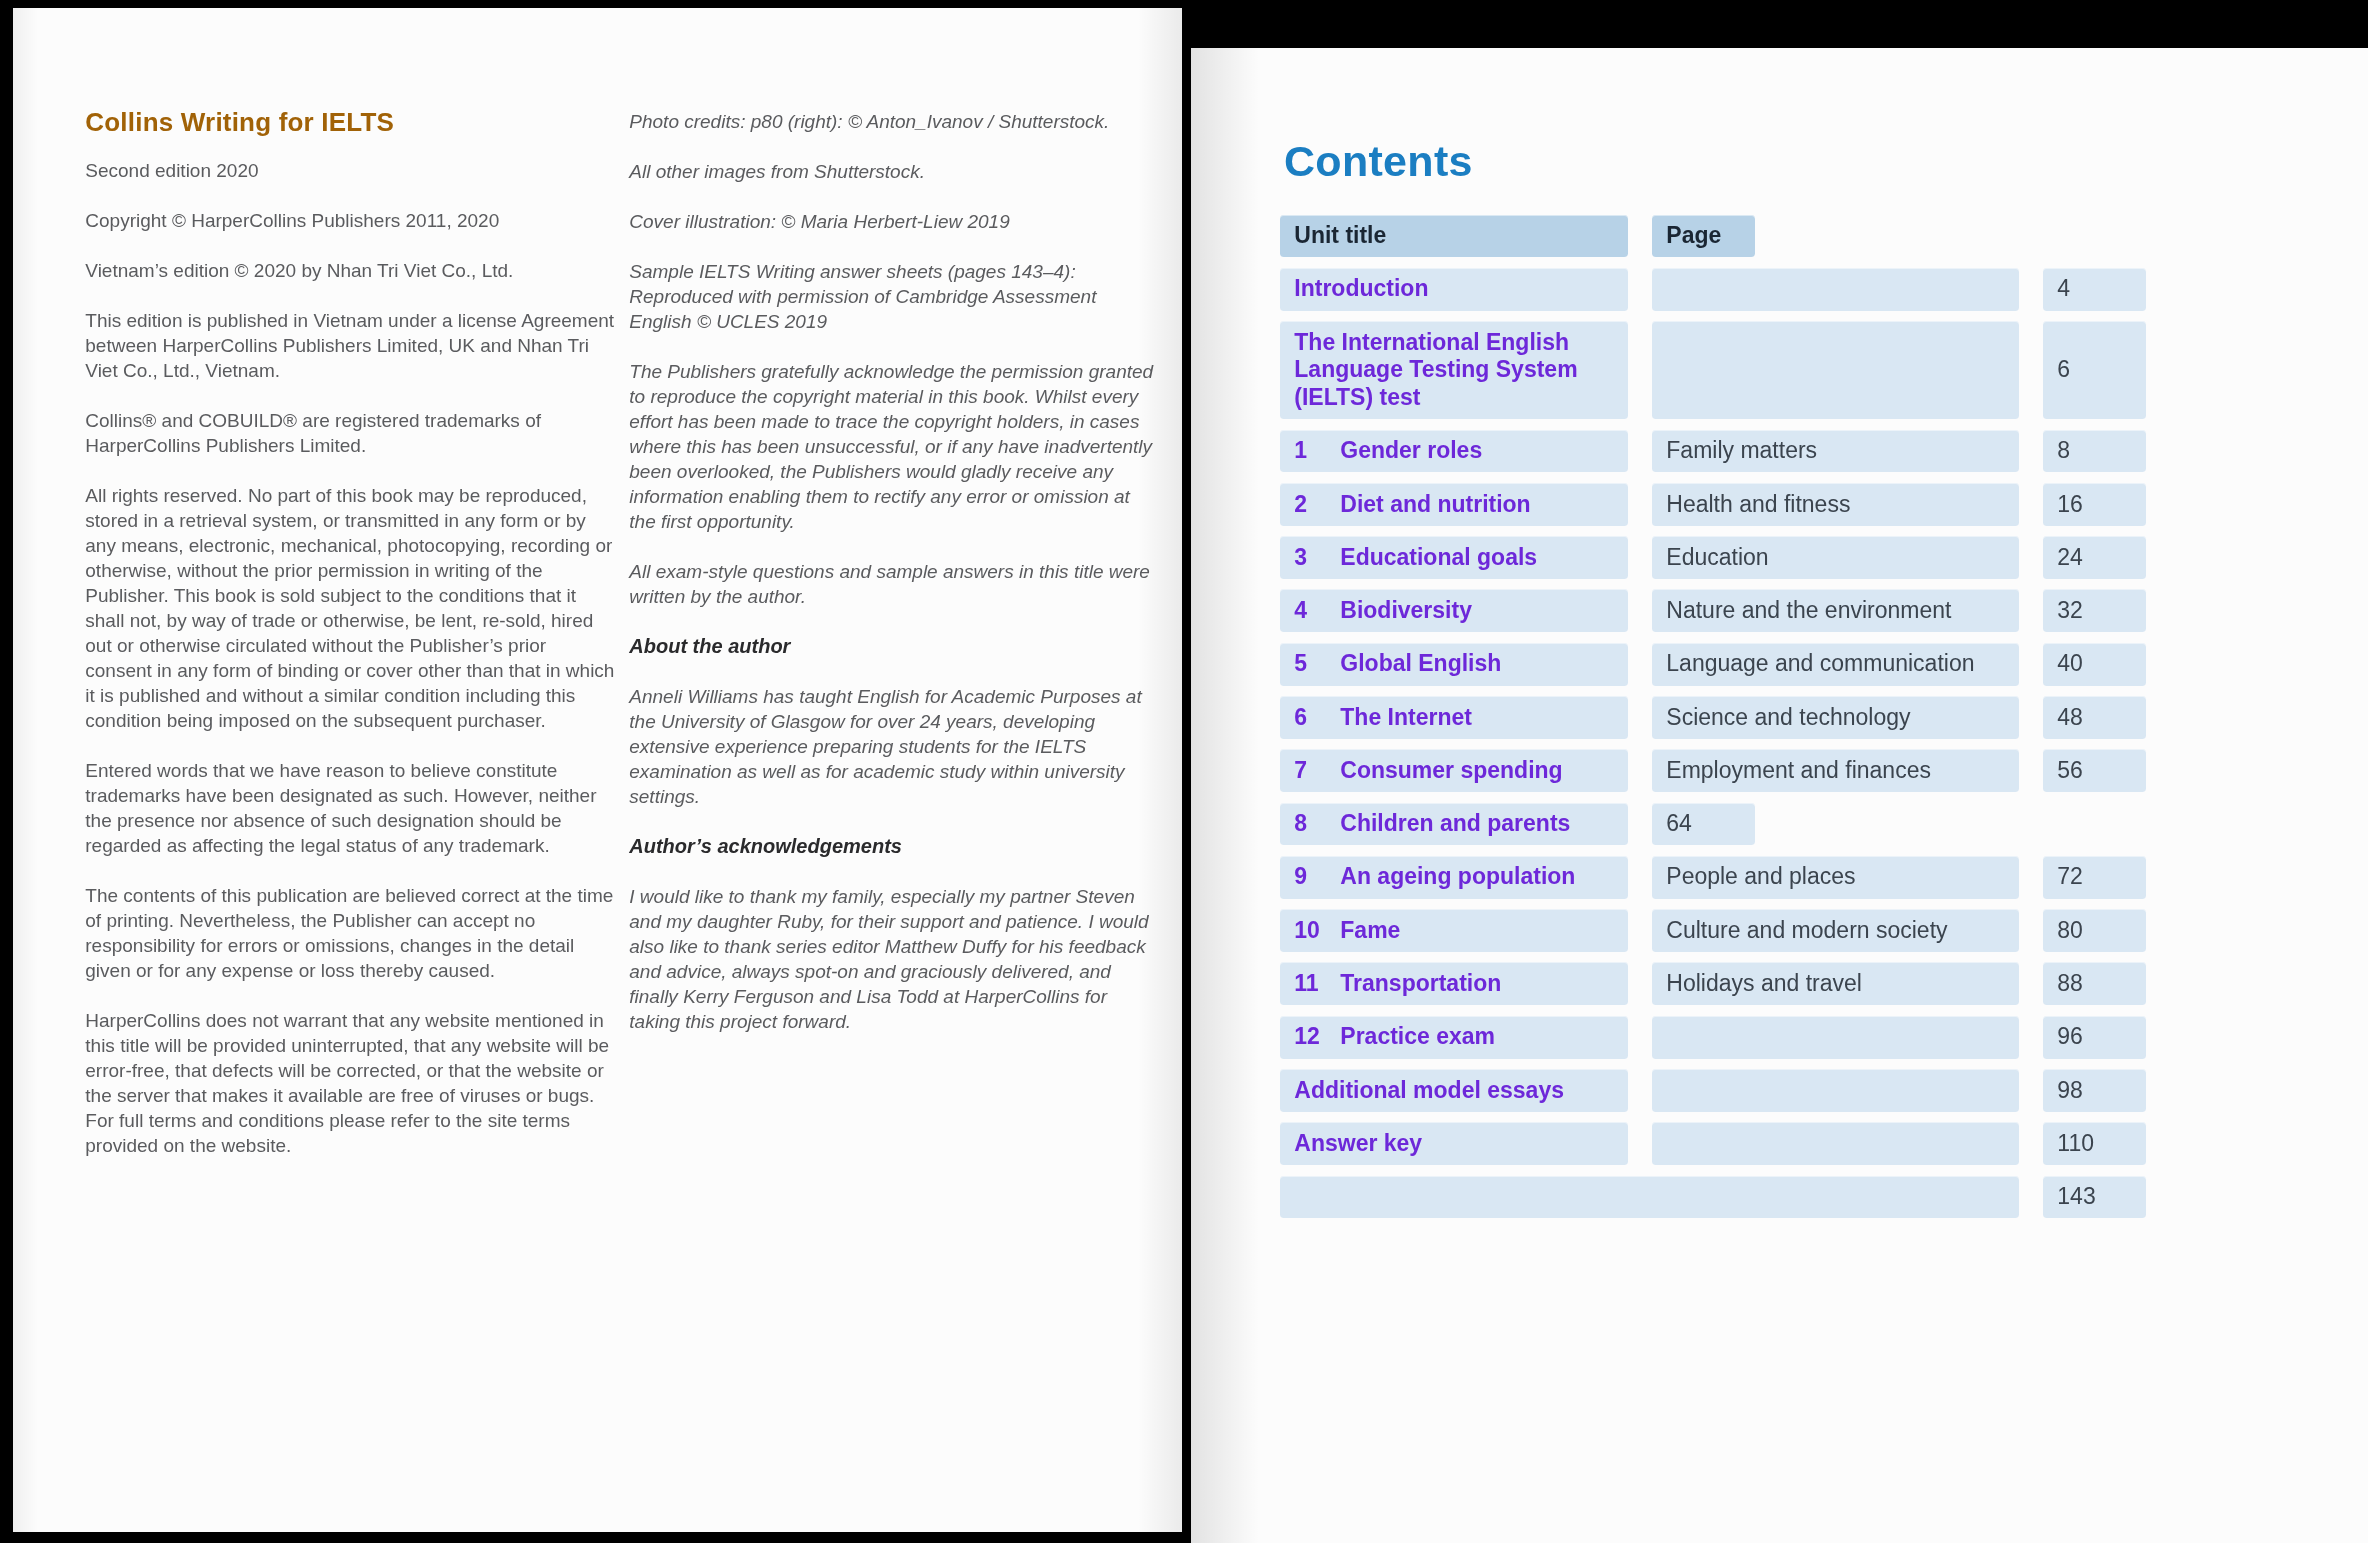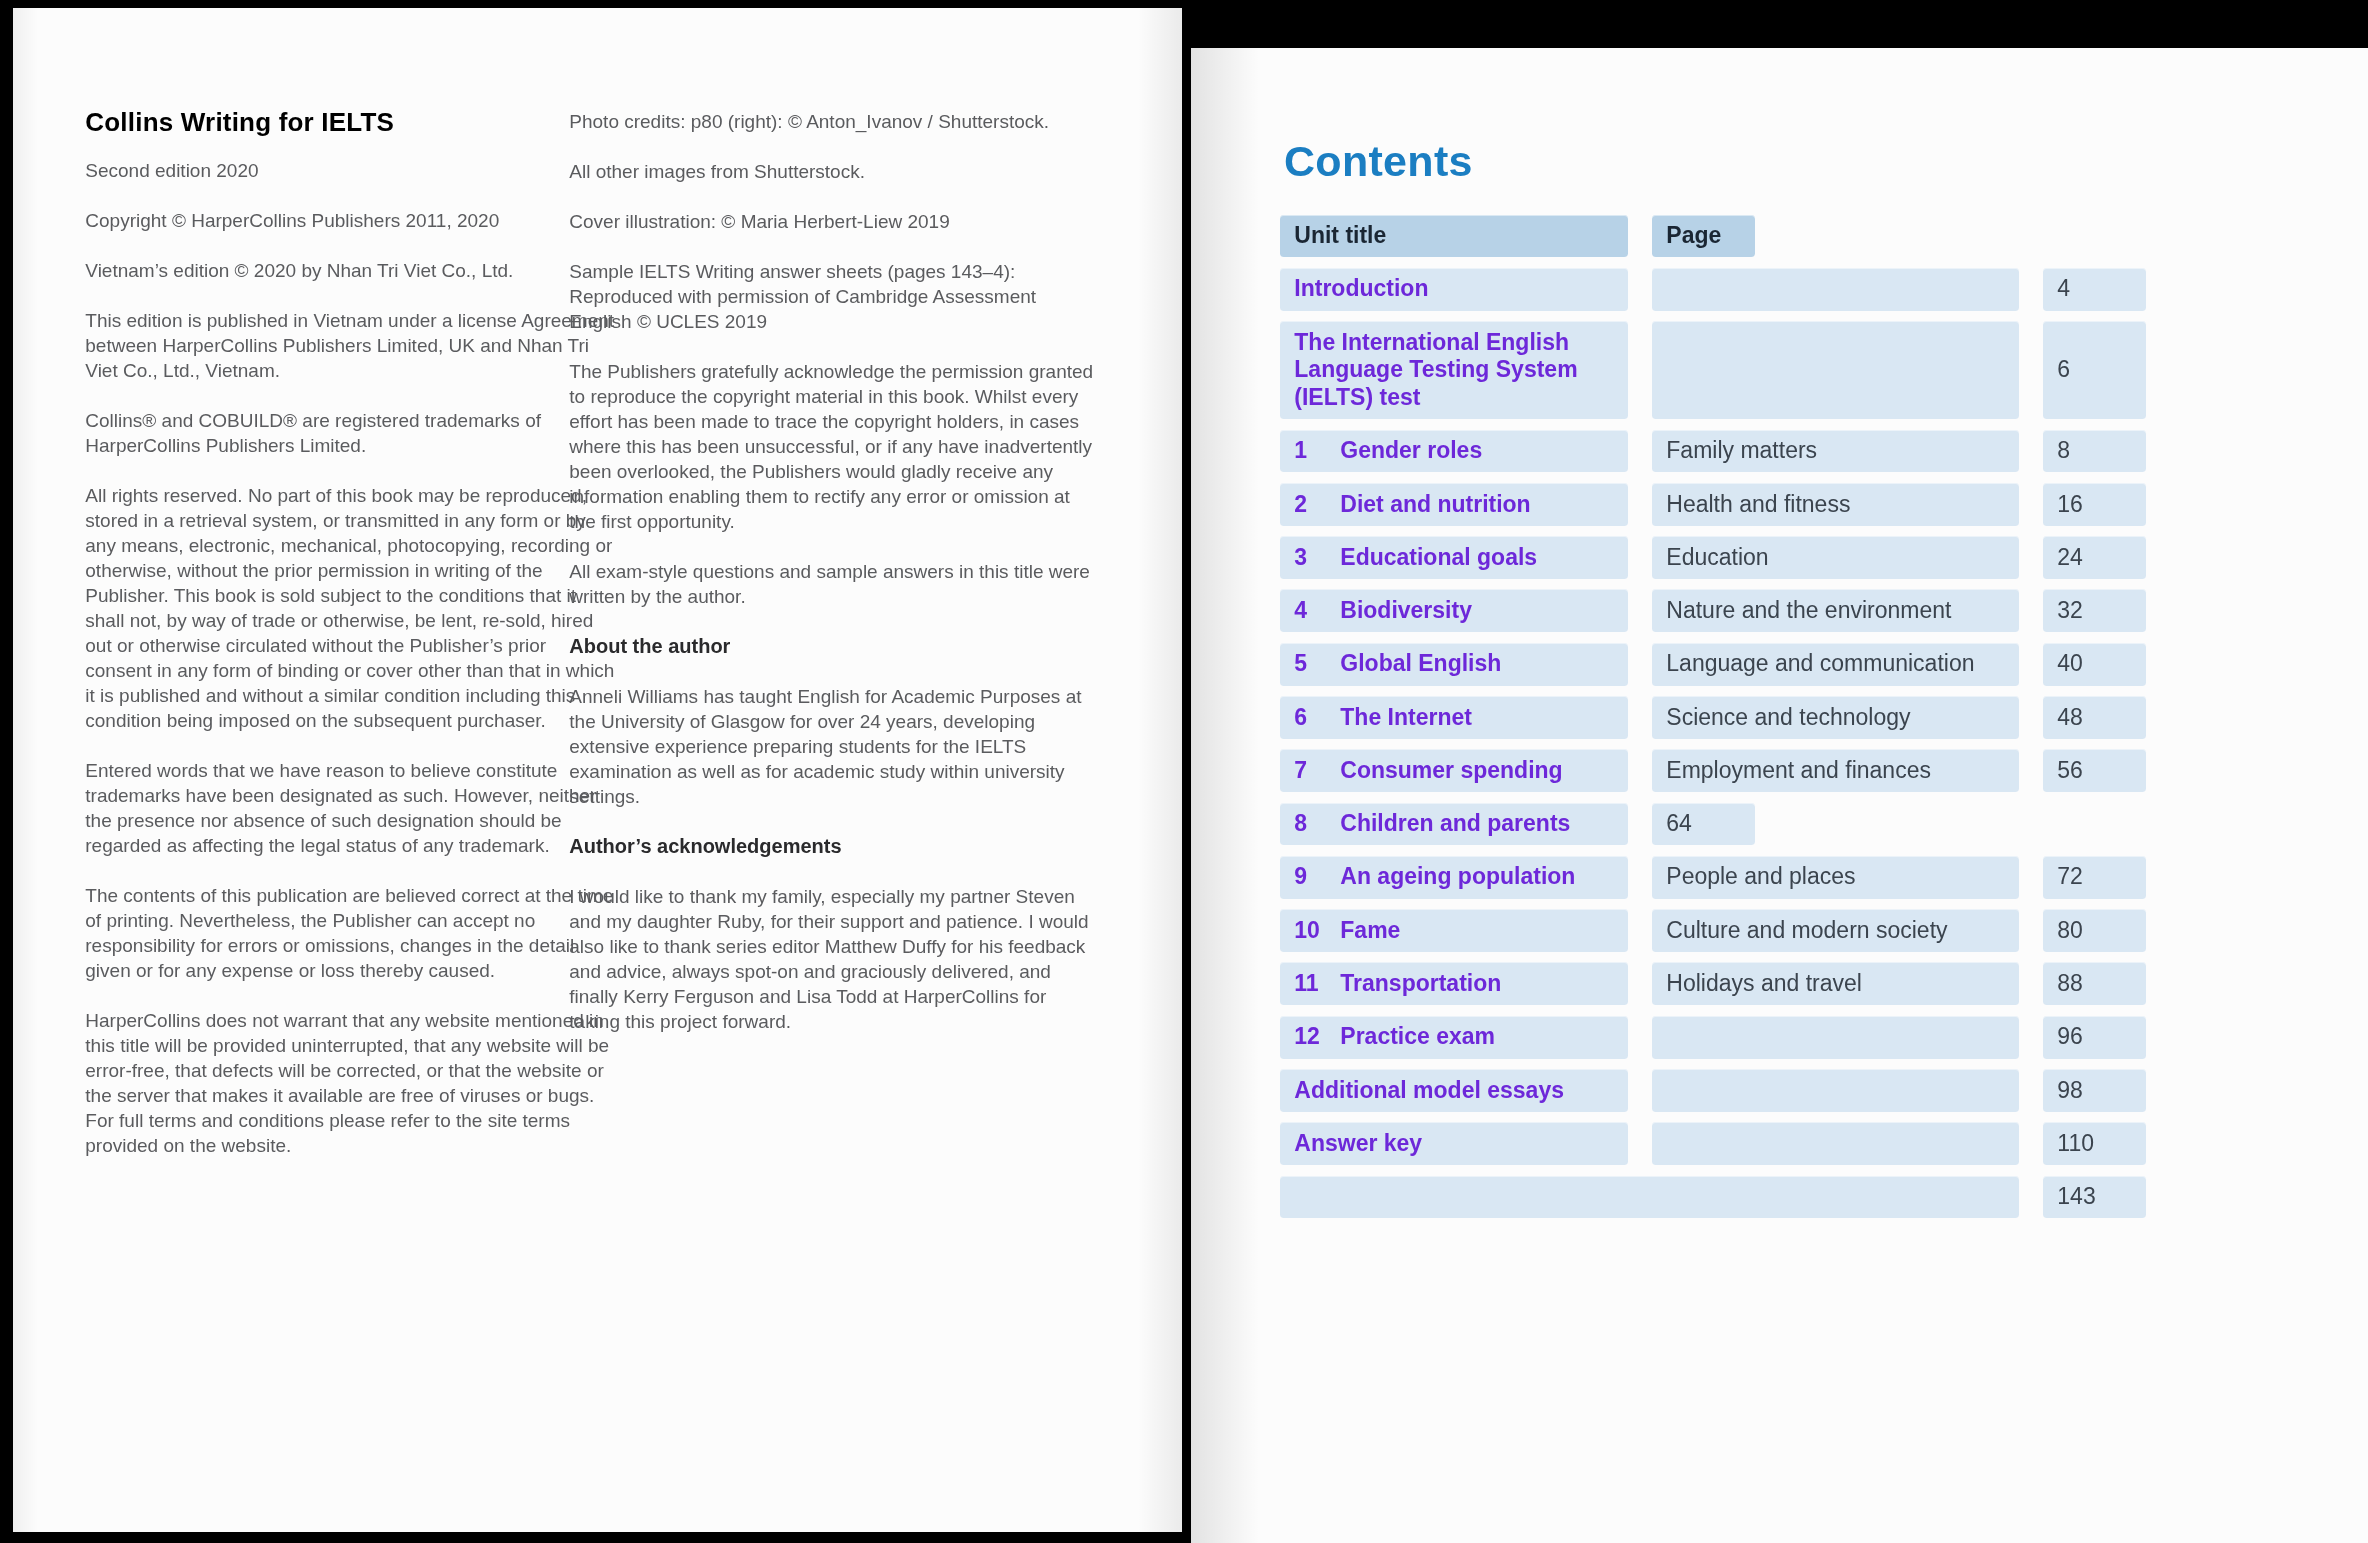--- a/index.html
+++ b/index.html
@@ -28,25 +28,25 @@
     background:linear-gradient(to right, rgba(0,0,0,0.10), rgba(0,0,0,0));
   }
   .page-left::before {
     content:""; position:absolute; top:0; bottom:0; left:0; width:25px;
     background:linear-gradient(to right, rgba(0,0,0,0.05), rgba(0,0,0,0));
   }
 
   
   .imprint-title {
     position:absolute; left:72px; top:99px;
-    font-size:26px; font-weight:bold; color:#000000; letter-spacing:0.2px;
+    font-size:26px; font-weight:bold; color:#a16207; letter-spacing:0.2px;
   }
   .imprint-col { position:absolute; width:531px; font-size:19px; line-height:25px; color:#5a5b5e; }
   .col-1 { left:72px;  top:150px; }
-  .col-2 { left:556px; top:101px; }
+  .col-2 { left:616px; top:101px;font-style:italic; }
   .imprint-col p { margin:0 0 25px 0; }
   .credit-line { margin:0; }
   .credits-block { margin-bottom:25px; }
   .sub-heading {
     font-size:20px; font-weight:bold; color:#2a2a2c; margin:0;
   }
   .after-heading { margin:0 0 25px 0; }
 
   
   .contents-heading {

